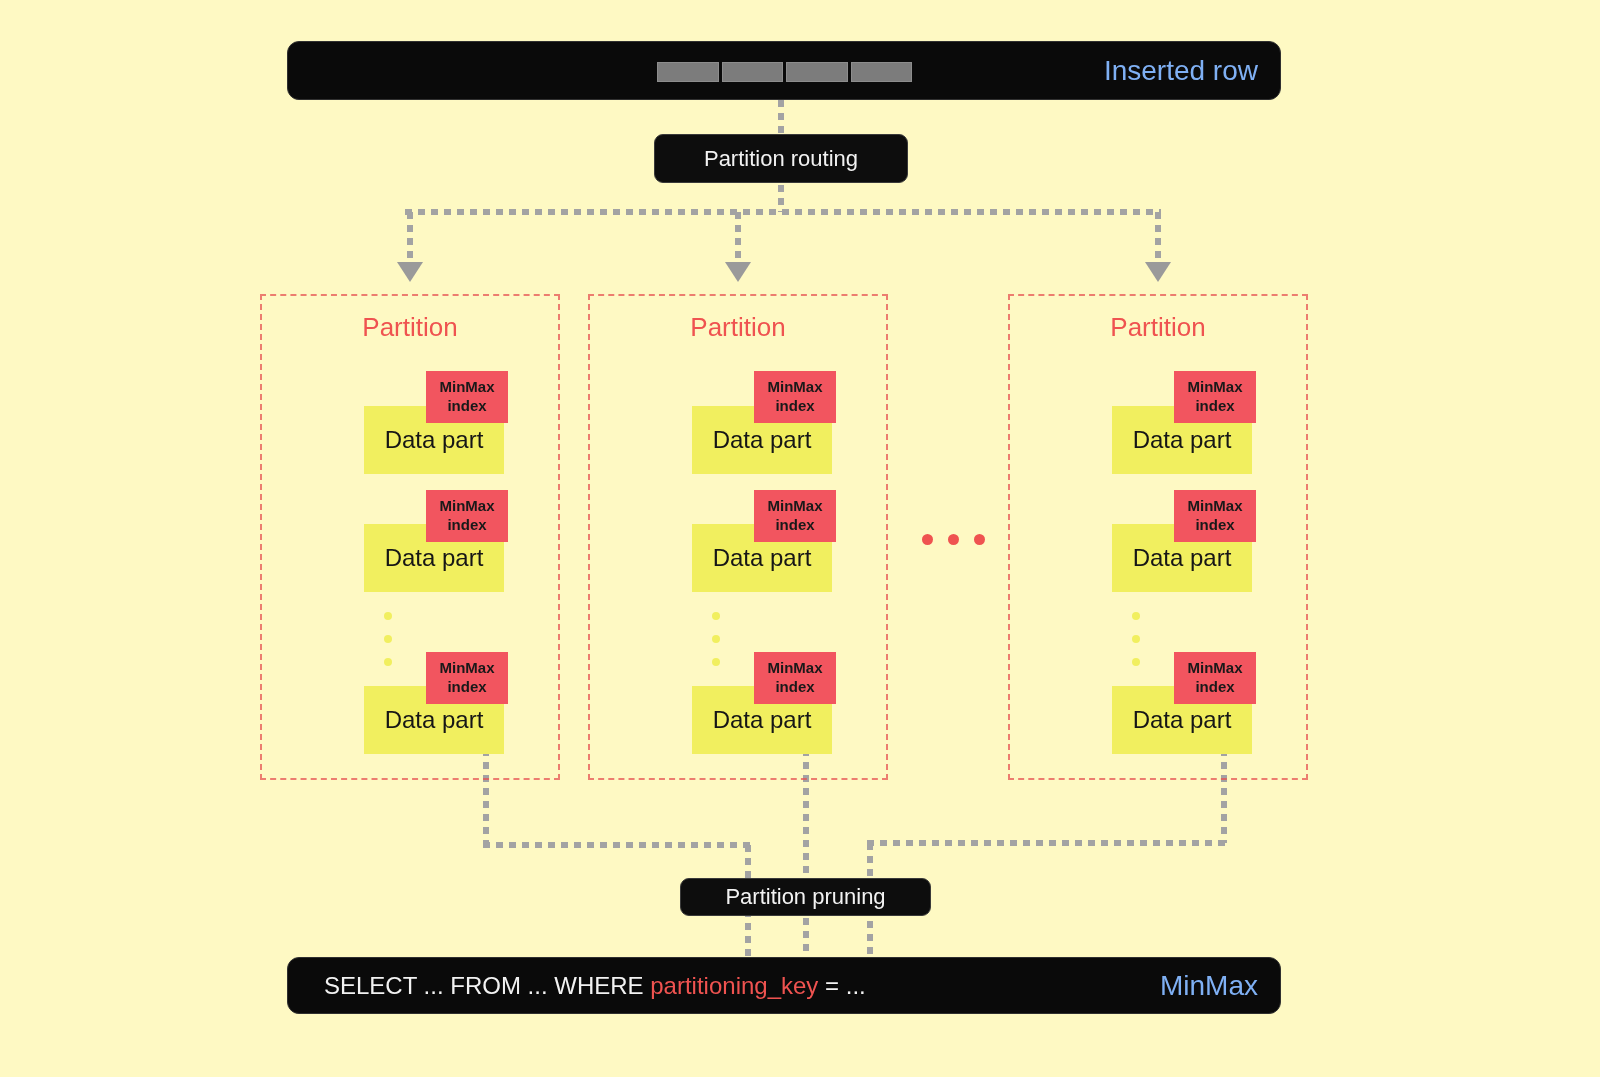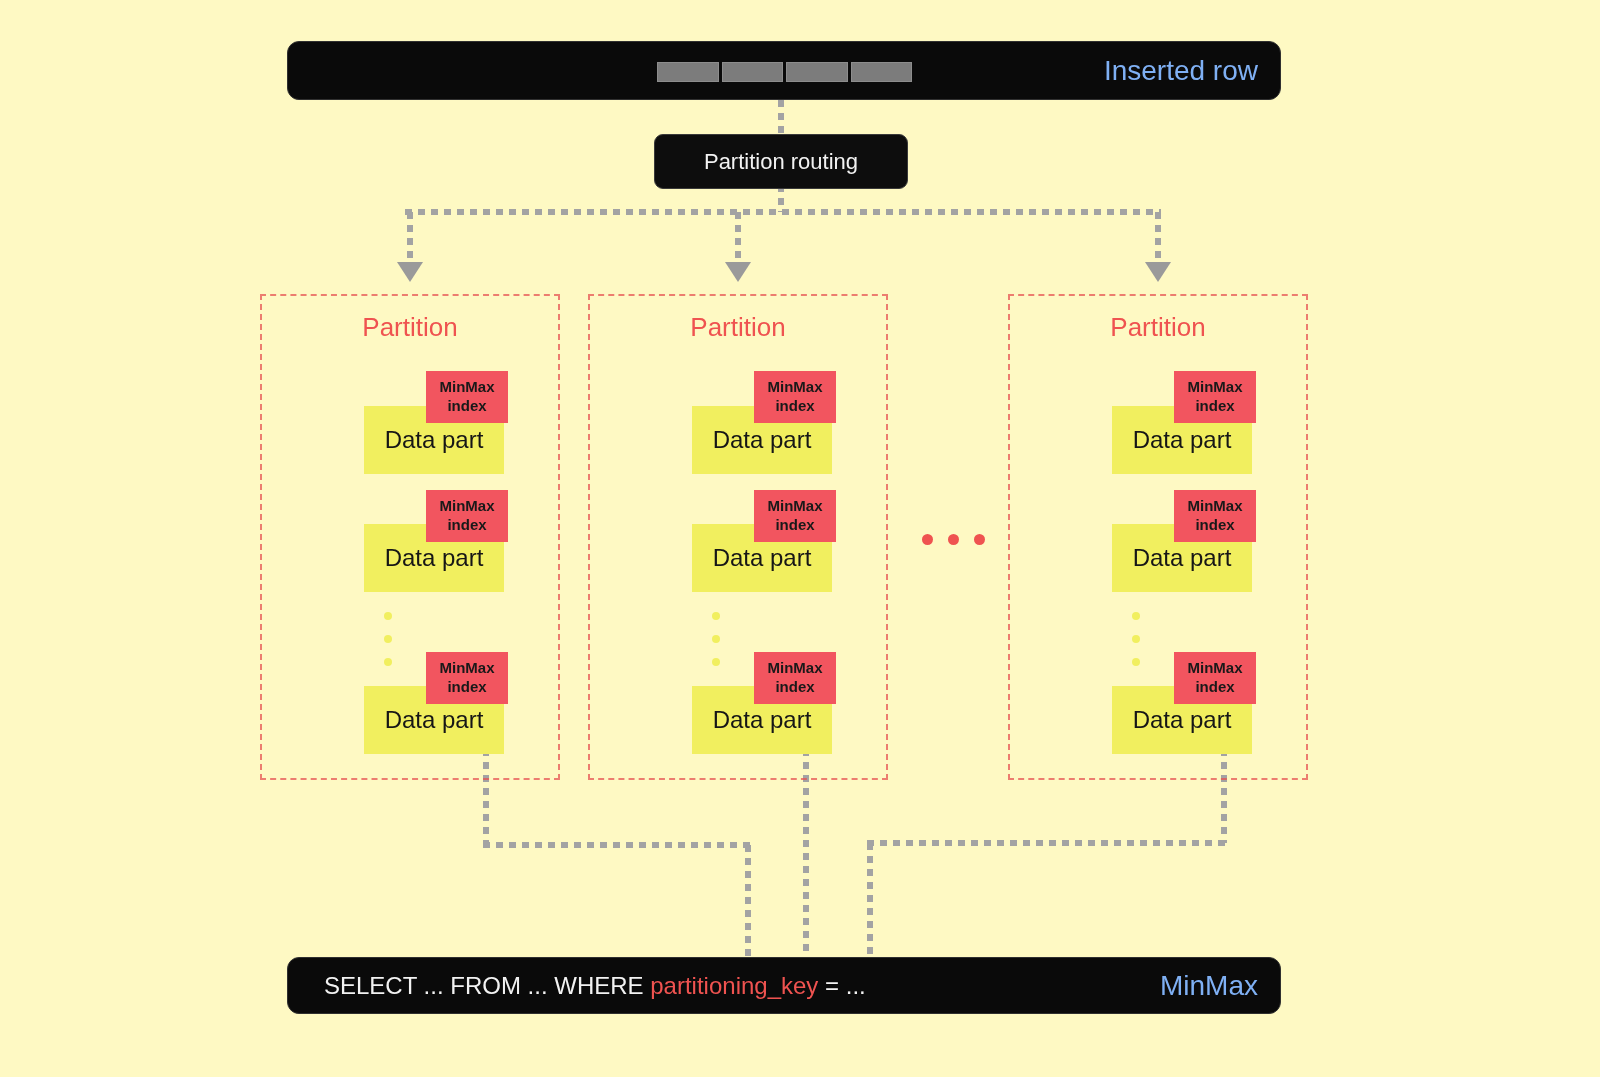--- a/index.html
+++ b/index.html
@@ -38,21 +38,21 @@
     position:absolute; right:22px; color:#7fb0f4; font-size:28px;
   }
 
   
   .pill {
     position:absolute; background:#0d0d0d; border:1px solid #3a3a3a;
     border-radius:9px; color:#f2f2f2; font-size:22px;
     display:flex; align-items:center; justify-content:center;
     box-sizing:border-box; z-index:5;
   }
-  .routing { left:654px; top:134px; width:254px; height:55px; }
+  .routing { left:654px; top:134px; width:254px; height:49px; }
   .pruning { left:680px; top:878px; width:251px; height:38px; }
 
   
   .dv {
     position:absolute; width:6px; z-index:1;
     background-image:repeating-linear-gradient(to bottom,#a3a3a3 0 7px,transparent 7px 13px);
   }
   .dh {
     position:absolute; height:6px; z-index:1;
     background-image:repeating-linear-gradient(to right,#a3a3a3 0 7px,transparent 7px 13px);
@@ -211,19 +211,20 @@
   <div class="dv v-q-left"></div>
   <div class="dv v-q-right"></div>
   <div class="dh h-q-left"></div>
   <div class="dh h-q-right"></div>
   <div class="dv v-up-1"></div>
   <div class="dv v-up-3"></div>
   <div class="ah-up ah-up-1"></div>
   <div class="ah-up ah-up-2"></div>
   <div class="ah-up ah-up-3"></div>
 
+  <div class="pill pruning">Partition pruning</div>
 
   <div class="bar query-bar">
     <div class="query-text"><span>SELECT ... FROM ... WHERE </span><span class="query-key">partitioning_key</span><span> = ...</span></div>
     <div class="query-label">MinMax</div>
   </div>
 
 </div>
 
 </body></html>

